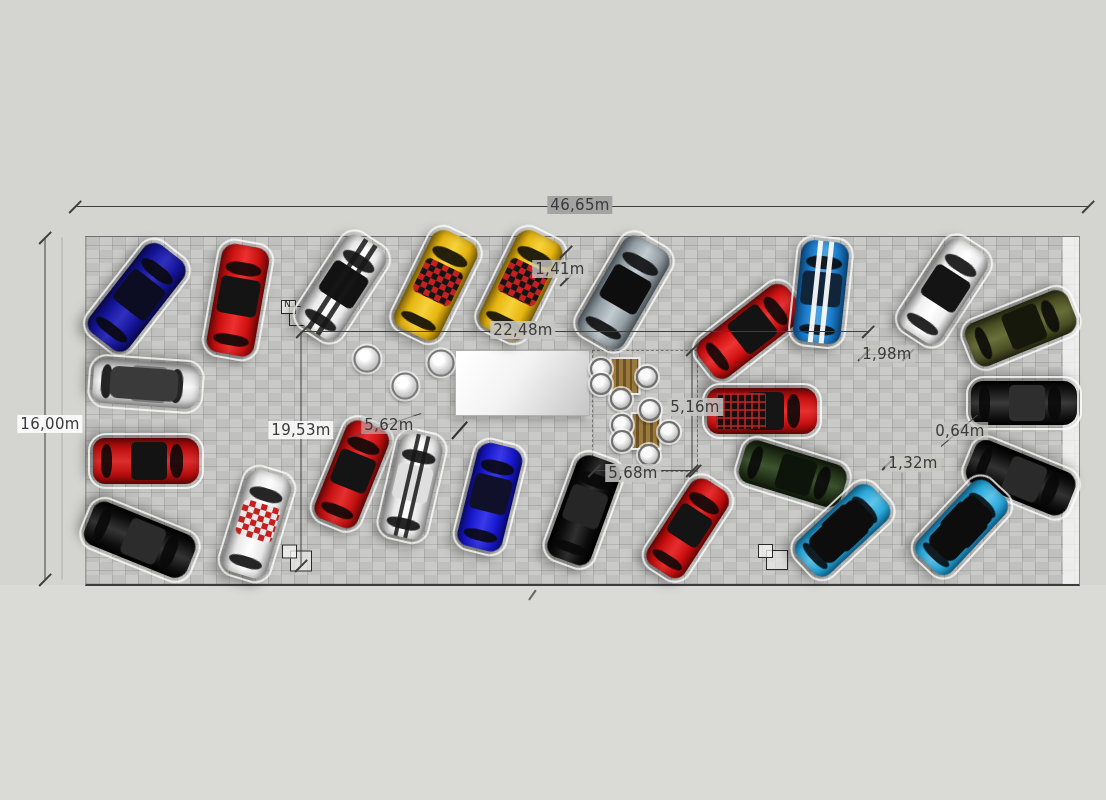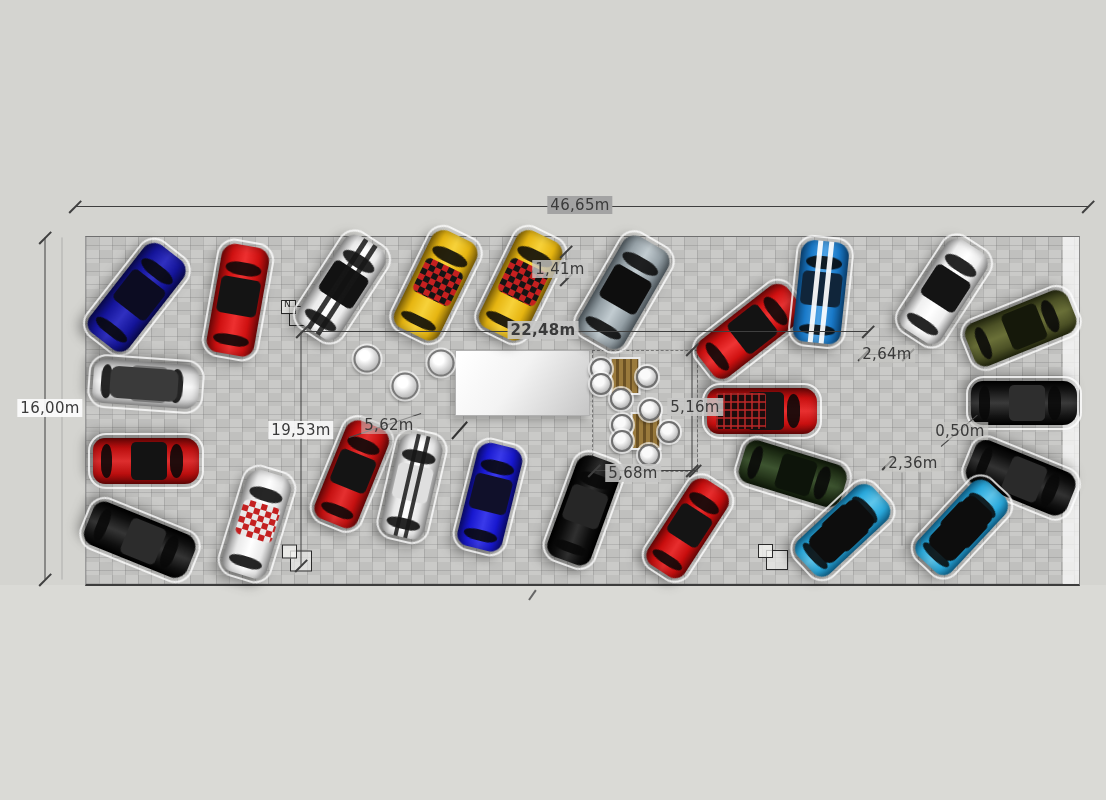--- a/index.html
+++ b/index.html
@@ -322,24 +322,24 @@
       <div class="ln" style="left: 560px; top: 257px; width: 16.9706px; height: 1.5px; background: rgb(63, 63, 63); transform: rotate(-45deg);"></div>
       <div class="ln" style="left: 560px; top: 285px; width: 16.9706px; height: 1.5px; background: rgb(63, 63, 63); transform: rotate(-45deg);"></div>
       <div class="ln" style="left: 686px; top: 355px; width: 16.9706px; height: 1.5px; background: rgb(63, 63, 63); transform: rotate(-45deg);"></div>
       <div class="ln" style="left: 686px; top: 476px; width: 16.9706px; height: 1.5px; background: rgb(63, 63, 63); transform: rotate(-45deg);"></div>
       <div class="ln" style="left: 588px; top: 476px; width: 16.9706px; height: 1.5px; background: rgb(63, 63, 63); transform: rotate(-45deg);"></div>
       <div class="ln" style="left: 689px; top: 476px; width: 16.9706px; height: 1.5px; background: rgb(63, 63, 63); transform: rotate(-45deg);"></div>
       <div class="ln" style="left: 858px; top: 360px; width: 16.9706px; height: 1.5px; background: rgb(63, 63, 63); transform: rotate(-45deg);"></div>
       <div class="ln" style="left: 902px; top: 360px; width: 16.9706px; height: 1.5px; background: rgb(63, 63, 63); transform: rotate(-45deg);"></div>
       <div class="ln" style="left: 882px; top: 469px; width: 16.9706px; height: 1.5px; background: rgb(63, 63, 63); transform: rotate(-45deg);"></div>
       <div class="dimlabel" style="left: 580px; top: 205px; background: #a3a3a3;">46,65m</div>
-      <div class="dimlabel" style="left: 50px; top: 408px; background: rgba(252, 252, 252, 0.92);">16,00m</div>
-      <div class="dimlabel" style="left: 543px; top: 330px; background: rgba(199, 199, 197, 0.9); font-weight: bold;">22,48m</div>
+      <div class="dimlabel" style="left: 50px; top: 424px; background: rgba(252, 252, 252, 0.92);">16,00m</div>
+      <div class="dimlabel" style="left: 523px; top: 330px; background: rgba(199, 199, 197, 0.9);">22,48m</div>
       <div class="dimlabel" style="left: 560px; top: 269px; background: rgba(199, 199, 197, 0.8); text-align: center;">1,41m</div>
       <div class="dimlabel" style="left: 301px; top: 430px; background: rgba(250, 250, 250, 0.88);">19,53m</div>
       <div class="dimlabel" style="left: 389px; top: 425px; background: rgba(199, 199, 197, 0.55);">5,62m</div>
       <div class="dimlabel" style="left: 695px; top: 407px; background: rgba(199, 199, 197, 0.85);">5,16m</div>
       <div class="dimlabel" style="left: 633px; top: 473px; background: rgba(199, 199, 197, 0.85);">5,68m</div>
-      <div class="dimlabel" style="left: 887px; top: 354px; background: rgba(199, 199, 197, 0.65);">2,64m</div>
-      <div class="dimlabel" style="left: 960px; top: 431px; background: rgba(199, 199, 197, 0.65);">0,50m</div>
-      <div class="dimlabel" style="left: 913px; top: 463px; background: rgba(199, 199, 197, 0.65);">2,36m</div>
+      <div class="dimlabel" style="left: 887px; top: 354px; background: rgba(199, 199, 197, 0.65);">1,98m</div>
+      <div class="dimlabel" style="left: 960px; top: 431px; background: rgba(199, 199, 197, 0.65);">0,64m</div>
+      <div class="dimlabel" style="left: 913px; top: 463px; background: rgba(199, 199, 197, 0.65);">1,32m</div>
     </div>
 </div>
 
 </body></html>

